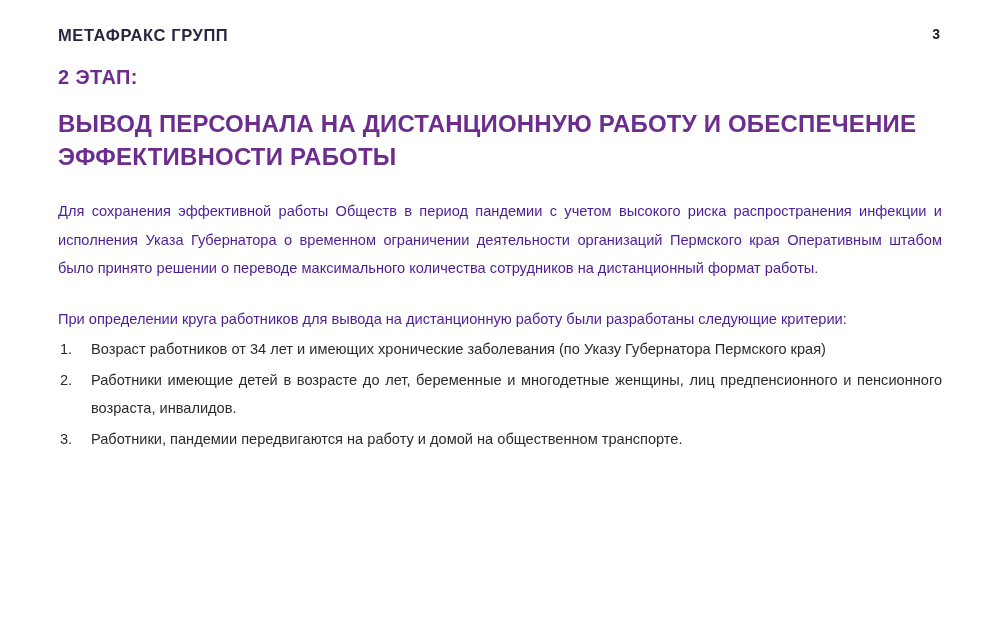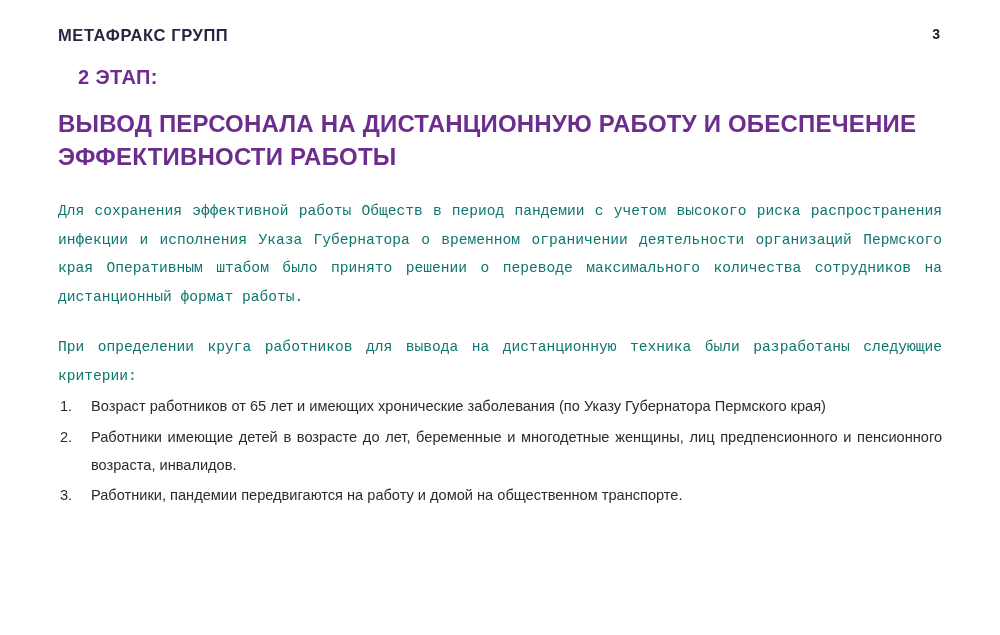--- a/index.html
+++ b/index.html
@@ -40,40 +40,38 @@
     color: #231f20;
     padding-right: 2px;
   }
   .stage-title {
     margin-top: 22px;
     font-size: 20px;
     font-weight: bold;
     letter-spacing: 0.4px;
     color: #6c2d8f;
     text-transform: uppercase;
-    margin-left: 20px;
   }
   .main-title {
     margin-top: 18px;
     font-size: 24px;
     font-weight: bold;
     line-height: 1.38;
     letter-spacing: 0.2px;
     color: #6c2d8f;
     text-transform: uppercase;
     max-width: 890px;
   }
   .body-block {
     margin-top: 24px;
     font-size: 14.6px;
     line-height: 1.95;
-    color: #0f766e;
+    color: #4c1d95;
     text-align: justify;
     max-width: 885px;
-    font-family: Liberation Mono, monospace;
   }
   .body-block.tight {
     margin-top: 22px;
   }
   .intro-list {
     margin: 2px 0 0 0;
     padding: 0;
     list-style: none;
     font-size: 14.6px;
     line-height: 1.95;
@@ -107,26 +105,26 @@
     <div class="brand">МЕТАФРАКС ГРУПП</div>
     <div class="page-number">3</div>
   </div>
 
   <div class="stage-title">2 ЭТАП:</div>
 
   <div class="main-title">ВЫВОД ПЕРСОНАЛА НА ДИСТАНЦИОННУЮ РАБОТУ И ОБЕСПЕЧЕНИЕ ЭФФЕКТИВНОСТИ РАБОТЫ</div>
 
   <div class="body-block">Для сохранения эффективной работы Обществ в период пандемии с учетом высокого риска распространения инфекции и исполнения Указа Губернатора о временном ограничении деятельности организаций Пермского края Оперативным штабом было принято решении о переводе максимального количества сотрудников на дистанционный формат работы.</div>
 
-  <div class="body-block tight">При определении круга работников для вывода на дистанционную техника были разработаны следующие критерии:</div>
+  <div class="body-block tight">При определении круга работников для вывода на дистанционную работу были разработаны следующие критерии:</div>
 
   <ul class="intro-list">
     <li>
       <span class="marker">1.</span>
-      <span>Возраст работников от 65  лет и имеющих хронические заболевания (по Указу Губернатора Пермского края)</span>
+      <span>Возраст работников от 34  лет и имеющих хронические заболевания (по Указу Губернатора Пермского края)</span>
     </li>
     <li>
       <span class="marker">2.</span>
       <span>Работники имеющие детей в возрасте до лет,  беременные и многодетные женщины, лиц предпенсионного и пенсионного возраста, инвалидов.</span>
     </li>
     <li>
       <span class="marker">3.</span>
       <span>Работники, пандемии передвигаются на работу и домой на общественном транспорте.</span>
     </li>
   </ul>

